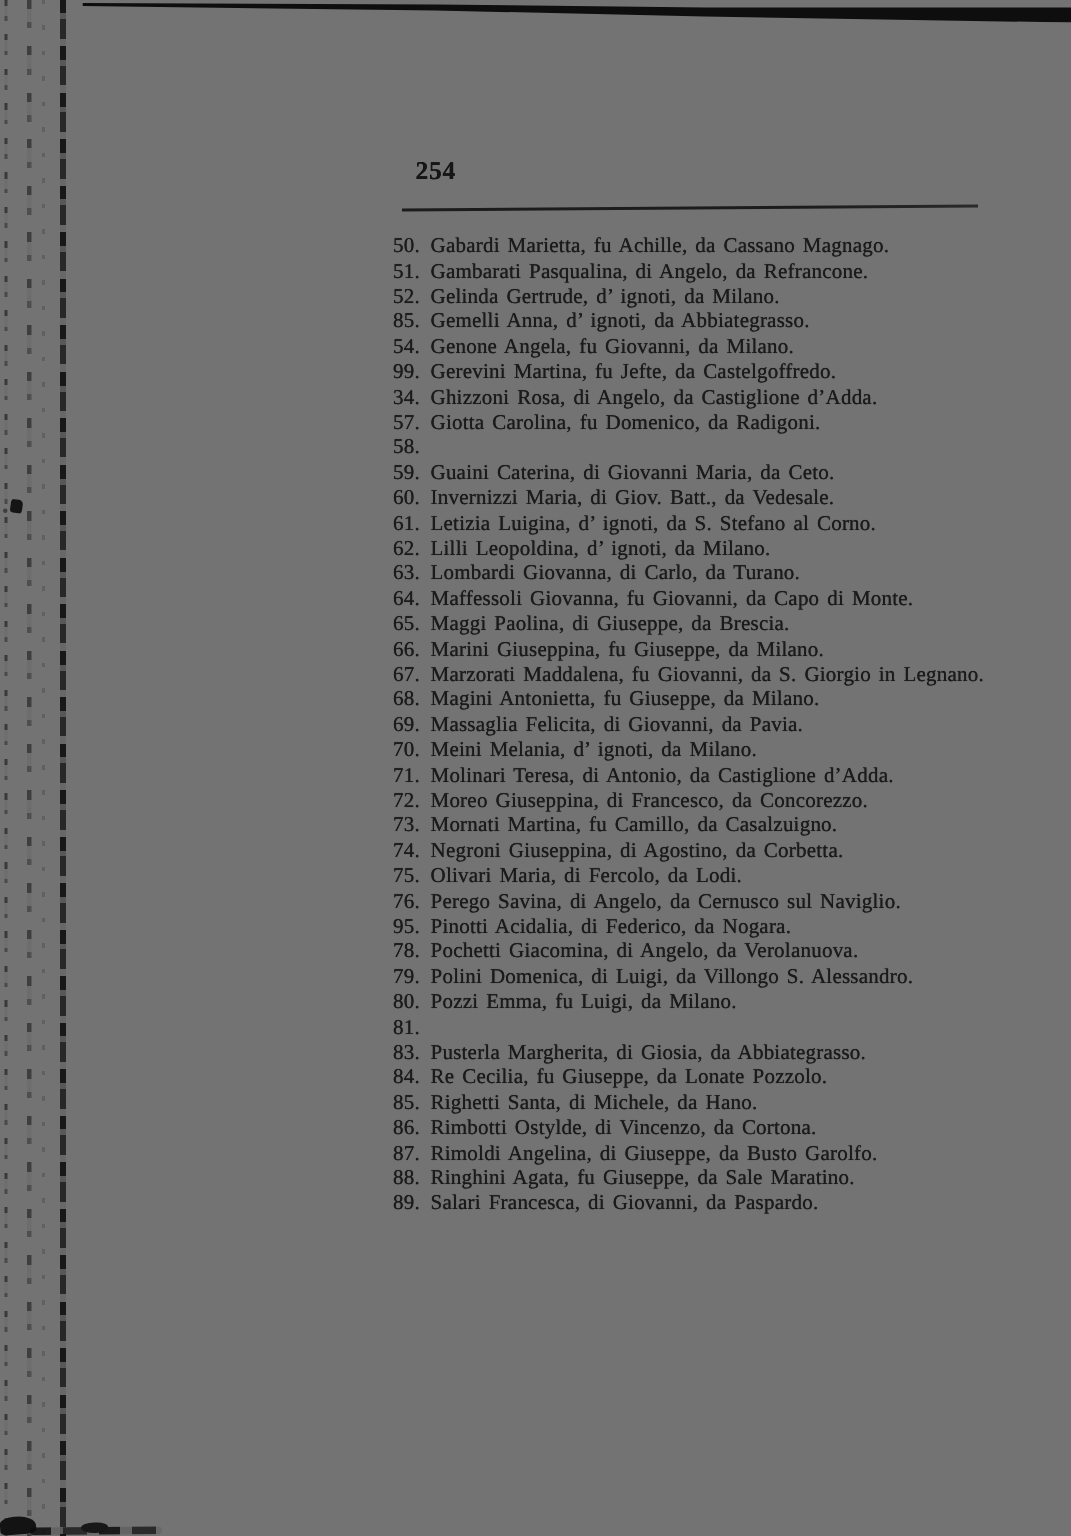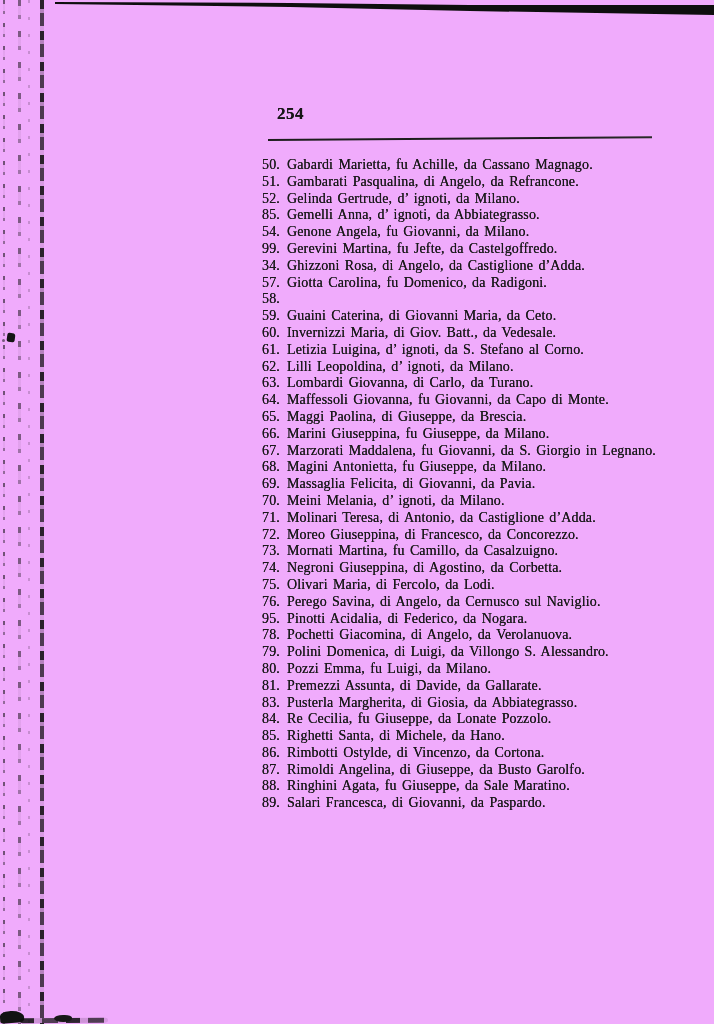--- a/index.html
+++ b/index.html
@@ -11,21 +11,21 @@
     height: 1024px;
     position: relative;
     overflow: hidden;
     background: #fcfcfa;
     font-family: "Liberation Serif", "DejaVu Serif", serif;
     color: #1b1b1b;
   }
   .page {
     position: absolute;
     inset: 0;
-    background: #f0abfc;
+    background: #737373;
     padding-left: 36px;
   }
 
   
   .top-edge-shadow {
     position: absolute;
     top: 0; left: 0;
     width: 714px; height: 16px;
     background: #0e0e0e;
     clip-path: polygon(55px 2px, 290px 3px, 470px 5px, 714px 5px, 714px 15px, 470px 11px, 290px 7px, 55px 4px);
@@ -318,21 +318,20 @@
       <span class="entry-text">Polini Domenica, di Luigi, da Villongo S. Alessandro.</span>
     </li>
 
     <li>
       <span class="entry-number">80.</span>
       <span class="entry-text">Pozzi Emma, fu Luigi, da Milano.</span>
     </li>
 
     <li>
       <span class="entry-number">81.</span>
-      <span class="entry-text">Premezzi Assunta, di Davide, da Gallarate.</span>
     </li>
 
 
     <li>
       <span class="entry-number">83.</span>
       <span class="entry-text">Pusterla Margherita, di Giosia, da Abbiategrasso.</span>
     </li>
 
     <li>
       <span class="entry-number">84.</span>

